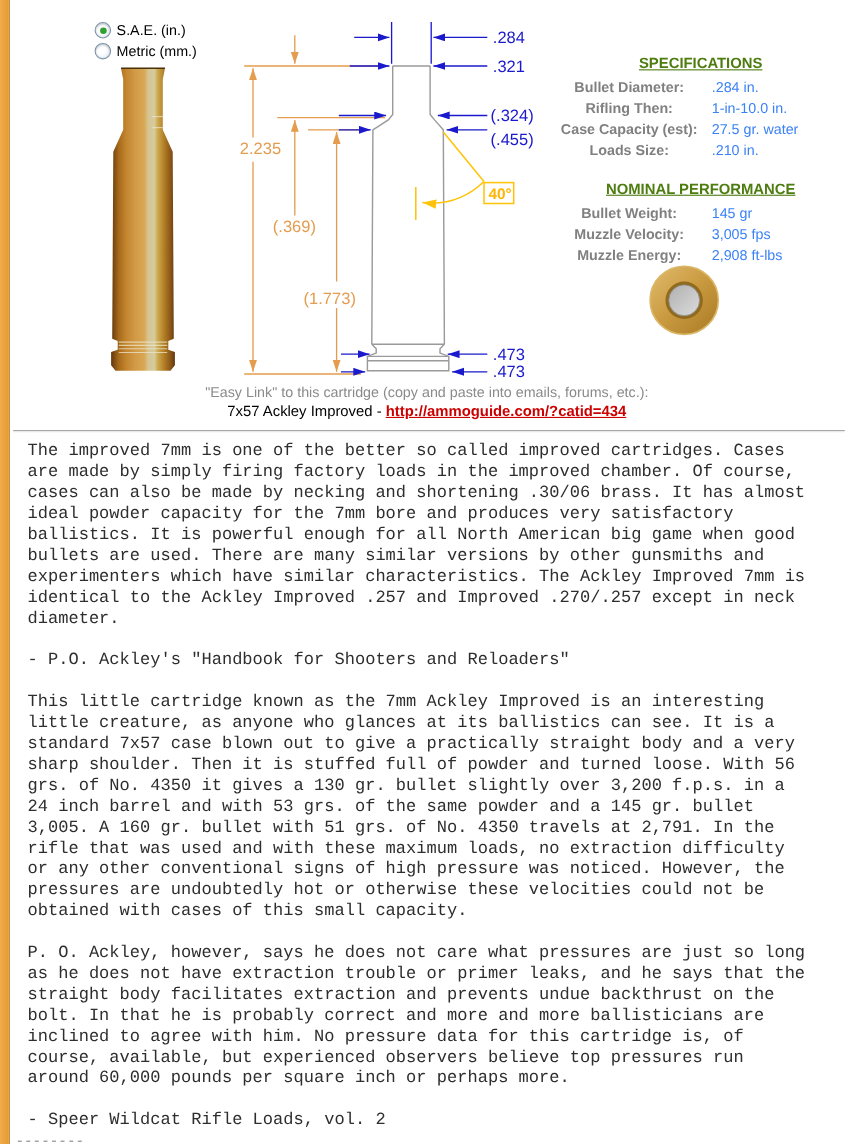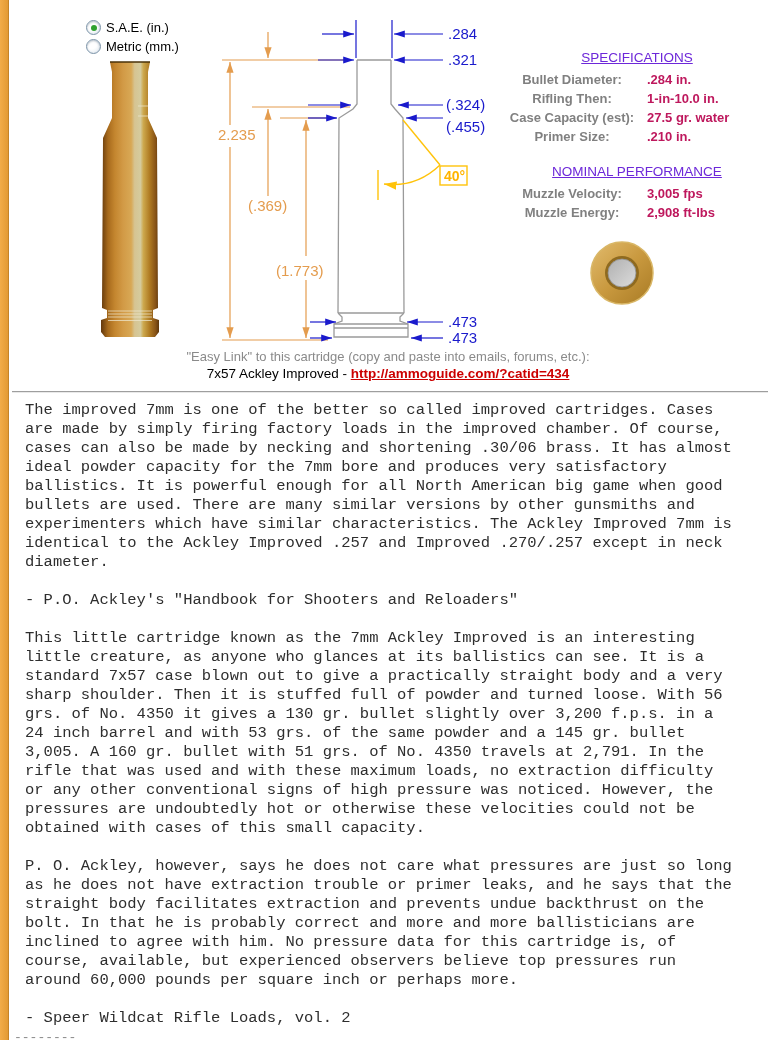--- a/index.html
+++ b/index.html
@@ -15,25 +15,25 @@
   
   .radio-group{position:absolute;left:86px;top:18px;font-size:13px;color:#000;}
   .radio-row{display:flex;align-items:center;height:19px;text-align:center;}
   .radio{width:13px;height:13px;border-radius:50%;border:1px solid #7b93a8;margin-right:5px;
          background:radial-gradient(circle at 35% 30%,#ffffff 40%,#dde6ee 100%);
          box-shadow:inset 0 1px 2px rgba(90,110,130,.45);position:relative;cursor:pointer;}
   .radio.selected::after{content:"";position:absolute;left:3.5px;top:3.5px;width:6px;height:6px;
          border-radius:50%;background:#2FA12F;}
   
   .panel{position:absolute;width:270px;font-size:13px;line-height:19px;}
-  .panel-title{font-weight:normal;text-decoration:underline;text-align:center;color:#6d28d9;
+  .panel-title{font-weight:bold;text-decoration:underline;text-align:center;color:#4d7c0f;
                font-size:13.5px;margin-bottom:3px;}
   .spec-row{display:flex;}
   .spec-label{width:140px;text-align:center;color:var(--label-gray);font-weight:bold;}
-  .spec-value{padding-left:5px;color:#be185d;white-space:nowrap;font-weight:bold;}
+  .spec-value{padding-left:5px;color:#3b82f6;white-space:nowrap;}
   
   #easy-link-block{position:absolute;left:8px;top:348px;width:760px;text-align:center;}
   #easy-link-caption{font-size:13px;color:#8a8a8a;line-height:17px;}
   #easy-link-line2{font-size:13.5px;color:#000;line-height:17px;}
   #easy-link-url{color:var(--link-red);text-decoration:underline;cursor:pointer;font-weight:bold;}
   
   #divider{position:absolute;left:12px;top:391px;width:756px;height:0;
            border-top:1px solid #9e9e9e;border-bottom:1px solid #e9e9e9;}
   
   #article{position:absolute;left:14px;top:401px;width:752px;
@@ -178,27 +178,31 @@
     </div>
     <div class="spec-row">
       <span class="spec-label">Rifling Then:</span>
       <span class="spec-value">1-in-10.0 in.</span>
     </div>
     <div class="spec-row">
       <span class="spec-label">Case Capacity (est):</span>
       <span class="spec-value">27.5 gr. water</span>
     </div>
     <div class="spec-row">
-      <span class="spec-label">Primer Size:</span>
+      <span class="spec-label">Loads Size:</span>
       <span class="spec-value">.210 in.</span>
     </div>
   </div>
 
   <div class="panel" style="left:502px;top:162px;">
     <div class="panel-title">NOMINAL PERFORMANCE</div>
+    <div class="spec-row">
+      <span class="spec-label">Bullet Weight:</span>
+      <span class="spec-value">145 gr</span>
+    </div>
     <div class="spec-row">
       <span class="spec-label">Muzzle Velocity:</span>
       <span class="spec-value">3,005 fps</span>
     </div>
     <div class="spec-row">
       <span class="spec-label">Muzzle Energy:</span>
       <span class="spec-value">2,908 ft-lbs</span>
     </div>
   </div>
 

